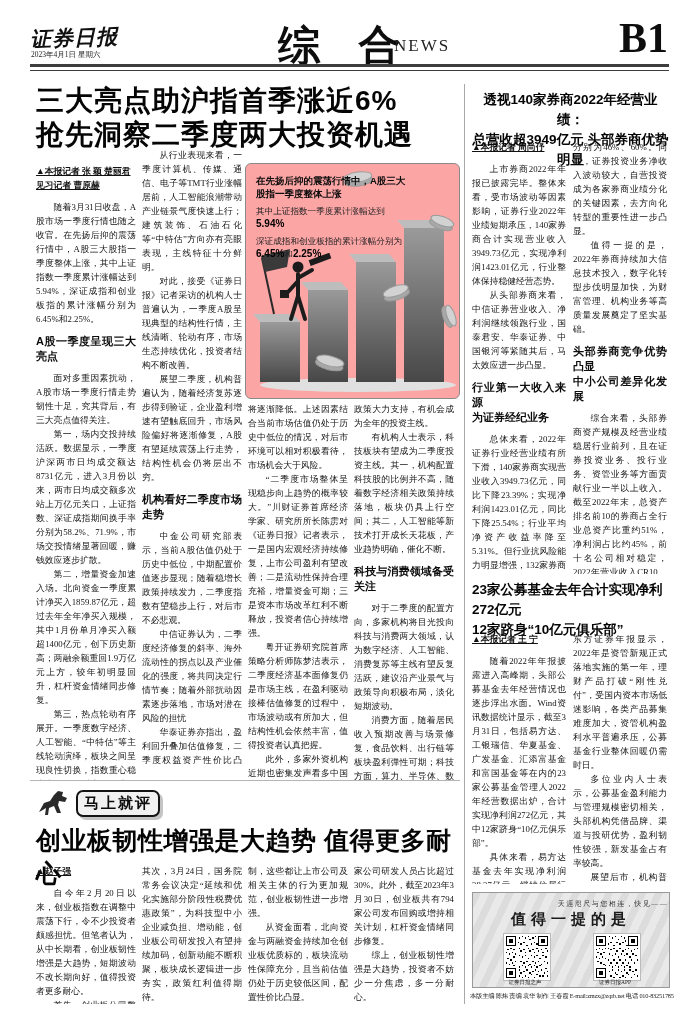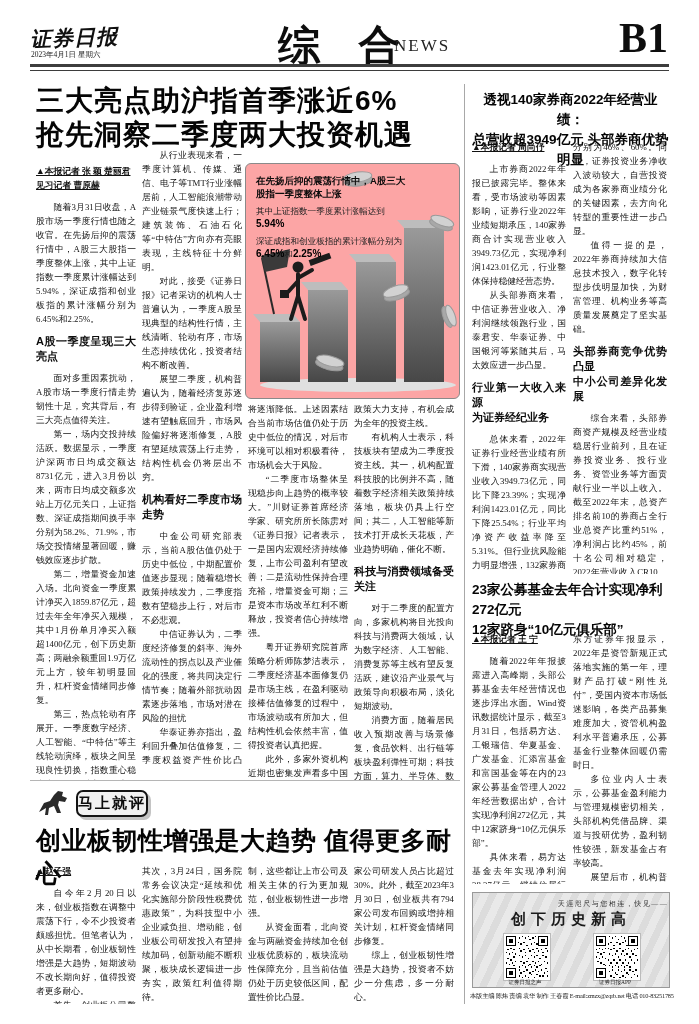--- a/index.html
+++ b/index.html
@@ -57,21 +57,21 @@
                font-weight:bold;font-size:15px;letter-spacing:5px;color:#1a1a1a;}
   .qr{position:absolute;top:40px;width:42px;height:42px;background:#fff;padding:2px;border:1px solid #bbb;}
   #qr1{left:30px;} #qr2{left:120px;}
   .qr-label{position:absolute;top:86px;width:48px;text-align:center;font-size:5.5px;color:#222;}
   #qrl1{left:28px;} #qrl2{left:118px;}
   
   #footer{position:absolute;left:470px;top:992px;width:199px;font-size:6.3px;color:#222;white-space:nowrap;letter-spacing:-0.2px;}
   
   #cmsep{position:absolute;left:30px;top:780px;width:430px;height:1px;background:#b5b5b5;}
   #cmbadge{position:absolute;left:36px;top:788px;display:flex;align-items:center;gap:6px;}
-  .badge-box{border:2.5px solid #141414;border-radius:7px;padding:2px 0;background:#f1f1f1;
+  .badge-box{border:2.5px solid #141414;border-radius:7px;padding:2px 6px;background:#f1f1f1;
              box-shadow:3px 3px 0 #c4c4c4;font-family:"Liberation Sans","DejaVu Sans",sans-serif;
              font-weight:bold;font-size:15px;letter-spacing:2px;color:#0d0d0d;}
   #cmhead{position:absolute;left:36px;top:824px;width:424px;font-family:"Liberation Sans","DejaVu Sans",sans-serif;
           font-weight:bold;font-size:25px;letter-spacing:0.5px;color:#050505;}
   #cmc1{left:36px;top:864px;height:140px;}
   #cmc2{left:142px;top:864px;height:140px;}
   #cmc3{left:248px;top:864px;height:140px;}
   #cmc4{left:354px;top:864px;height:140px;}
 </style>
 </head>
@@ -230,21 +230,21 @@
   </div>
 
   <div class="col rcol" id="fdR">
     <p class="noind">东方证券年报显示，2022年是资管新规正式落地实施的第一年，理财产品打破“刚性兑付”，受国内资本市场低迷影响，各类产品募集难度加大，资管机构盈利水平普遍承压，公募基金行业整体回暖仍需时日。</p>
     <p>多位业内人士表示，公募基金盈利能力与管理规模密切相关，头部机构凭借品牌、渠道与投研优势，盈利韧性较强，新发基金占有率较高。</p>
     <p>展望后市，机构普遍认为，公募行业头部集中度或进一步提升，中小基金公司须在产品创新与特色服务上寻求突破，行业高质量发展空间依然广阔。</p>
   </div>
 
   <div id="promo">
     <div class="promo-tag">天涯咫尺与您相连，快见——</div>
-    <div class="promo-title">创下历史新高</div>
+    <div class="promo-title">值得一提的是</div>
     <svg class="qr" id="qr1" viewBox="0 0 29 29" shape-rendering="crispEdges">
       <rect width="29" height="29" fill="#fff"></rect>
       <g fill="#000">
         <rect x="0" y="0" width="7" height="7"></rect>
           <rect x="1" y="1" width="5" height="5" fill="#fff"></rect>
           <rect x="2" y="2" width="3" height="3"></rect>
         <rect x="22" y="0" width="7" height="7"></rect>
           <rect x="23" y="1" width="5" height="5" fill="#fff"></rect>
           <rect x="24" y="2" width="3" height="3"></rect>
         <rect x="0" y="22" width="7" height="7"></rect>

